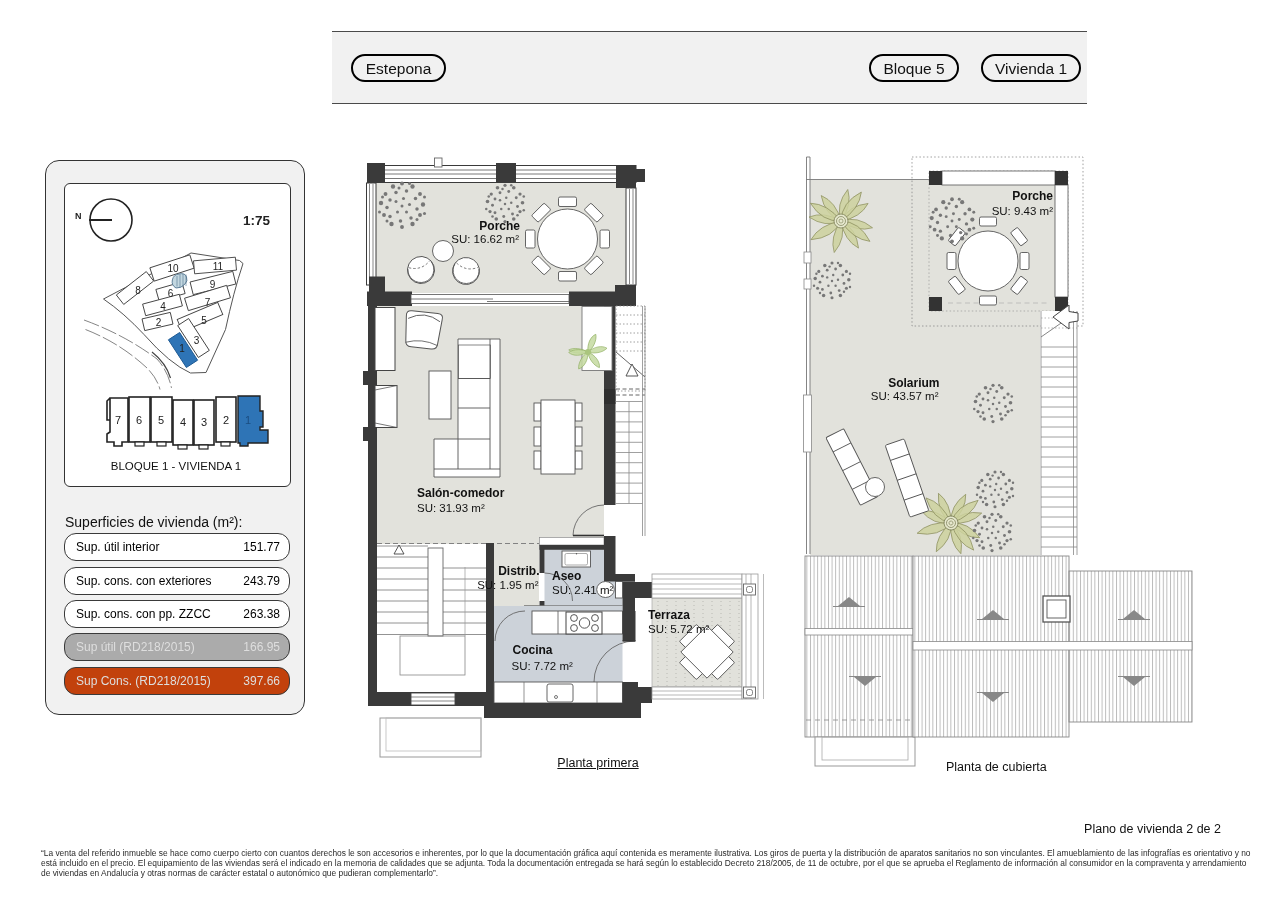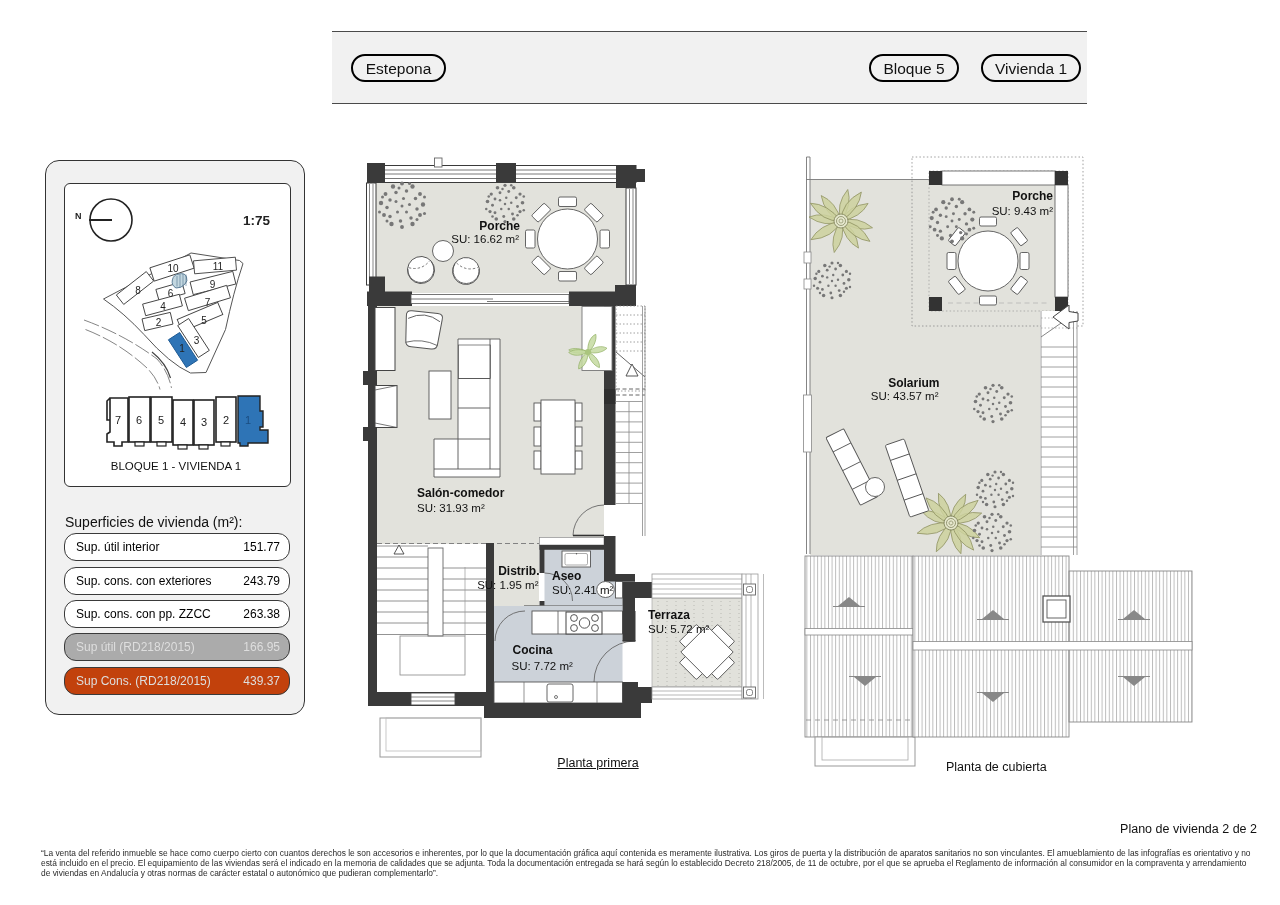--- a/index.html
+++ b/index.html
@@ -41,28 +41,28 @@
     <span class="val">263.38</span>
   </div>
 
 <div class="rowbox" style="top:633px;background:#ababab;color:#dedede;">
     <span class="lab">Sup útil (RD218/2015)</span>
     <span class="val">166.95</span>
   </div>
 
 <div class="rowbox" style="top:667px;background:#c2410c;color:#dedede;">
     <span class="lab">Sup Cons. (RD218/2015)</span>
-    <span class="val">439.37</span>
+    <span class="val">397.66</span>
   </div>
 
 <div class="abs" style="left:498px;top:756px;width:200px;text-align:center;font-size:12.5px;color:#111;text-decoration:underline;">Planta primera</div>
 
 <div class="abs" style="left:946px;top:759.5px;width:200px;text-align:left;font-size:12.5px;color:#111;">Planta de cubierta</div>
 
-<div class="abs" style="left:1057px;top:822px;width:200px;text-align:right;font-size:12.5px;color:#111;">Plano de vivienda 2 de 2</div>
+<div class="abs" style="left:1021px;top:822px;width:200px;text-align:right;font-size:12.5px;color:#111;">Plano de vivienda 2 de 2</div>
 
 <div class="abs" style="left:41px;top:848px;font-size:8.4px;line-height:10px;color:#2a2a2a;white-space:nowrap;">“La venta del referido inmueble se hace como cuerpo cierto con cuantos derechos le son accesorios e inherentes, por lo que la documentación gráfica aquí contenida es meramente ilustrativa. Los giros de puerta y la distribución de aparatos sanitarios no son vinculantes. El amueblamiento de las infografías es orientativo y no<br>está incluido en el precio. El equipamiento de las viviendas será el indicado en la memoria de calidades que se adjunta. Toda la documentación entregada se hará según lo establecido Decreto 218/2005, de 11 de octubre, por el que se aprueba el Reglamento de información al consumidor en la compraventa y arrendamiento<br>de viviendas en Andalucía y otras normas de carácter estatal o autonómico que pudieran complementarlo”.</div>
 <svg class="abs" style="left:0;top:0;font-family:'Liberation Sans',sans-serif;" width="1280" height="905" viewBox="0 0 1280 905">
 <defs>
 <pattern id="roof" width="3.6" height="8" patternUnits="userSpaceOnUse">
   <rect width="3.6" height="8" fill="#fff"></rect>
   <line x1="0.5" y1="0" x2="0.5" y2="8" stroke="#9a9a9a" stroke-width="0.7"></line>
 </pattern>
 <pattern id="terr" width="9" height="4" patternUnits="userSpaceOnUse">
   <rect width="9" height="4" fill="#e1e1db"></rect>

